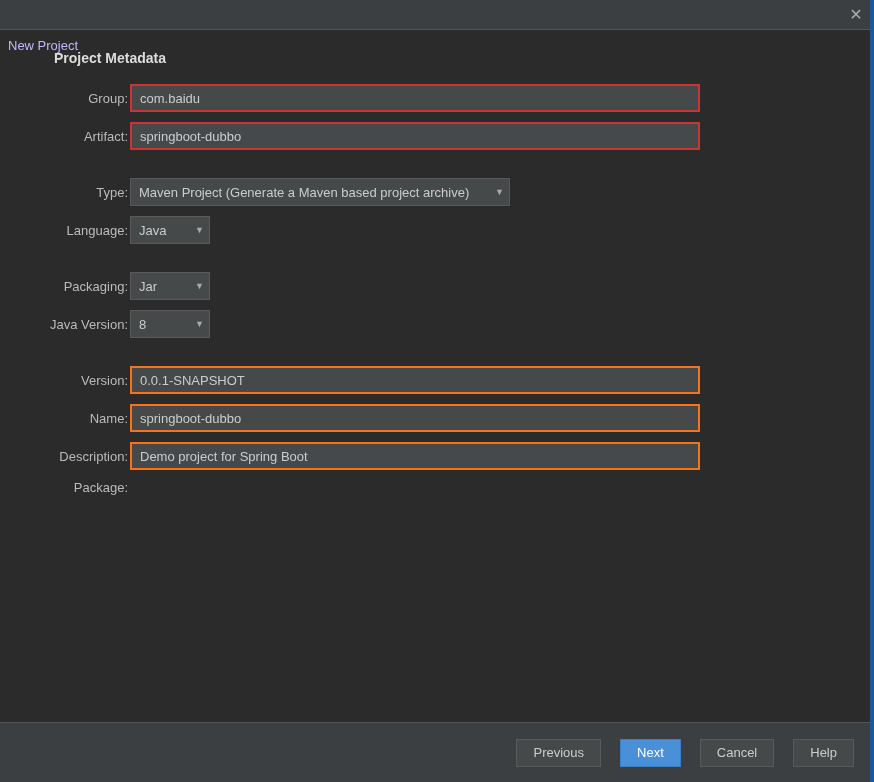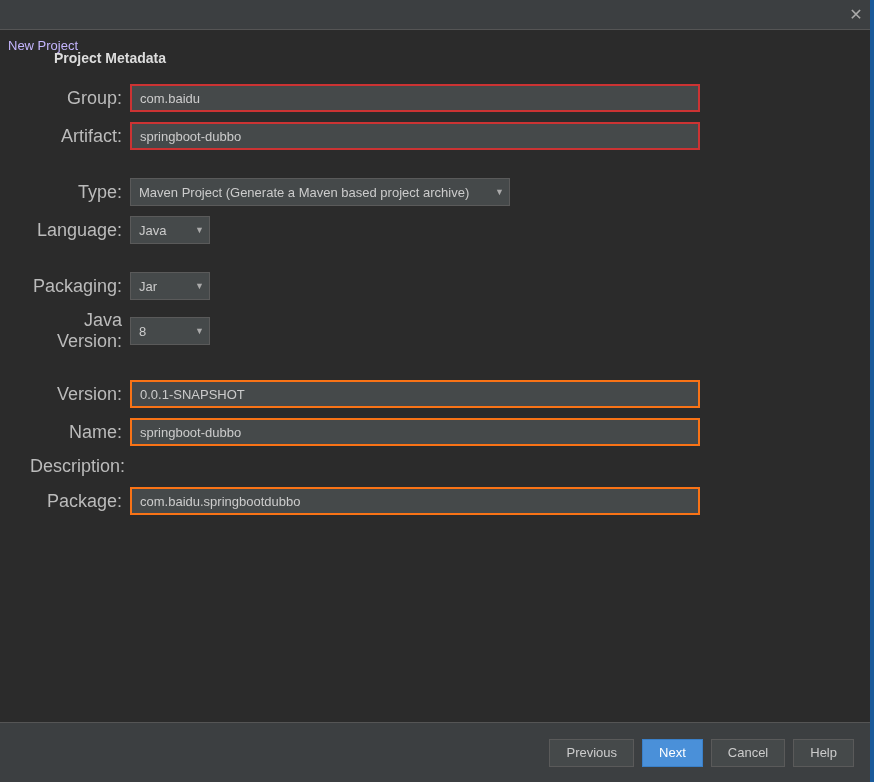--- a/index.html
+++ b/index.html
@@ -94,23 +94,23 @@
 
     .form-row {
       display: flex;
       align-items: center;
       margin-bottom: 10px;
     }
 
     .form-label {
       width: 100px;
       text-align: right;
-      padding-right: 8px;
+      padding-right: 2px;
       color: #bbb;
-      font-size: 18px;
+      font-size: 13px;
       flex-shrink: 0;
     }
 
     .form-label.underline {
     }
 
     .form-input {
       flex: 1;
       max-width: 570px;
       height: 28px;
@@ -172,21 +172,21 @@
       bottom: 0;
       left: 0;
       right: 0;
       height: 60px;
       background: #3c3f41;
       border-top: 1px solid #555;
       display: flex;
       align-items: center;
       justify-content: flex-end;
       padding: 4px 20px;
-      gap: 8px;
+      gap: 19px;
     }
 
     .btn {
       height: 28px;
       padding: 0 16px;
       font-size: 13px;
       cursor: pointer;
       border: 1px solid #5a5a5a;
       background: #45494a;
       color: #ccc;
@@ -290,25 +290,25 @@
       <input class="form-input" type="text" value="0.0.1-SNAPSHOT" style="">
     </div>
 
     <div class="form-row">
       <label class="form-label underline">Name:</label>
       <input class="form-input" type="text" value="springboot-dubbo" style="">
     </div>
 
     <div class="form-row">
       <label class="form-label">Description:</label>
+      <input class="form-input" type="text" value="Demo project for Spring Boot" style="">
     </div>
 
     <div class="form-row">
       <label class="form-label">Package:</label>
-      <input class="form-input" type="text" value="com.baidu.springbootdubbo" style="">
     </div>
 
   </div>
 
   <div class="dialog-footer">
     <button class="btn">Previous</button>
     <button class="btn btn-primary">Next</button>
     <button class="btn">Cancel</button>
     <button class="btn">Help</button>
   </div>

